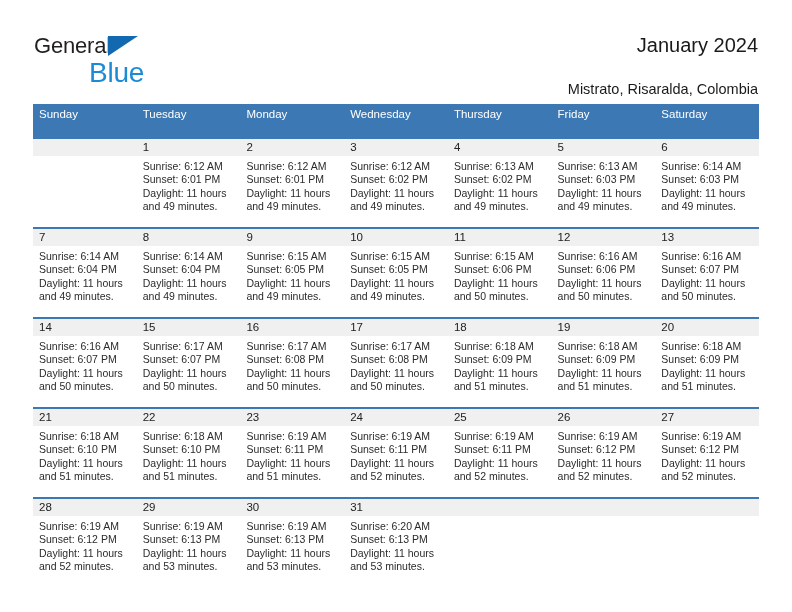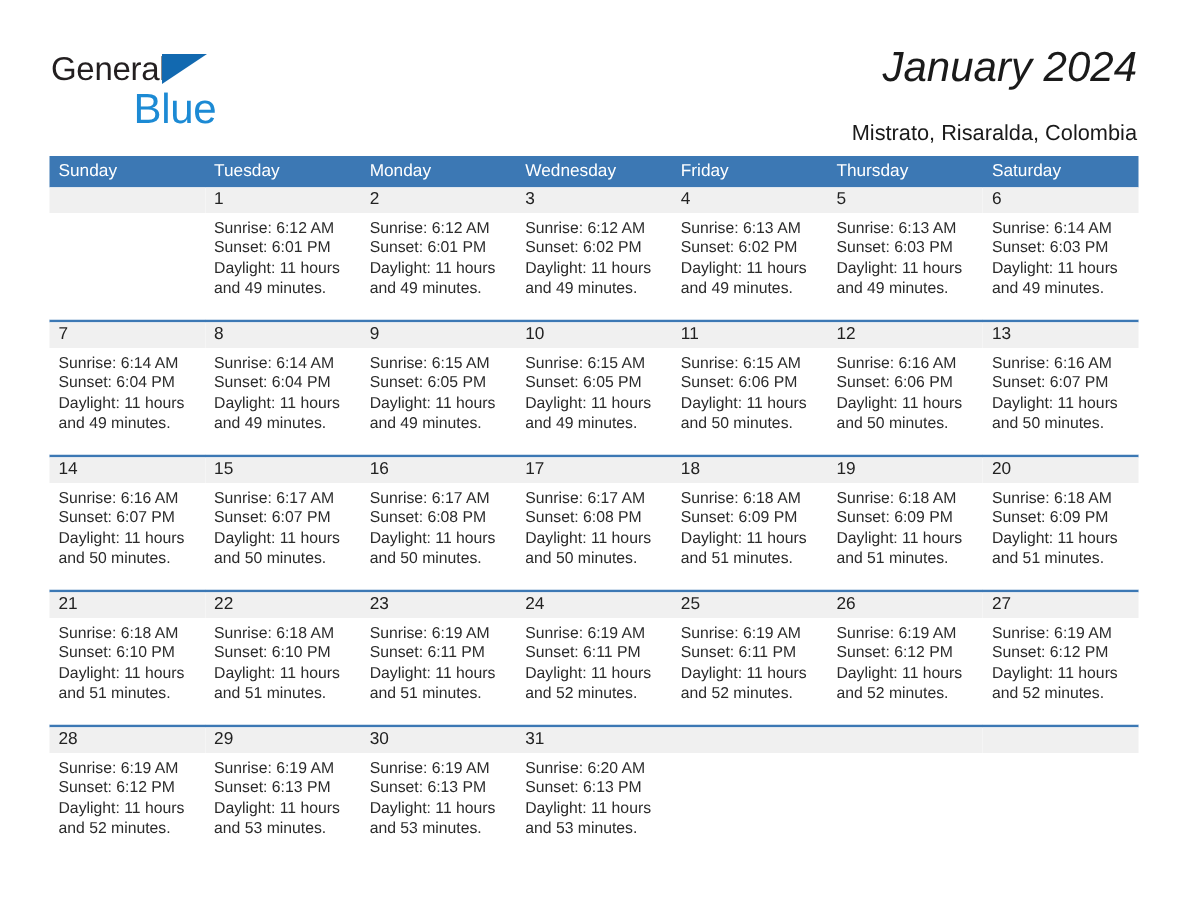--- a/index.html
+++ b/index.html
@@ -72,25 +72,24 @@
     font-family: "Liberation Sans", sans-serif;
   }
 
   .title-block {
     position: absolute;
     right: 34px;
     top: 28px;
     text-align: right;
   }
   .cal-title {
-    font-size: 28px;
+    font-size: 20px;
     color: #1a1a1a;
     line-height: 34px;
     white-space: nowrap;
-    font-style: italic;
   }
   .cal-subtitle {
     font-size: 14.5px;
     color: #1a1a1a;
     line-height: 20px;
     margin-top: 17px;
     white-space: nowrap;
   }
 
   
@@ -98,21 +97,21 @@
     position: absolute;
     left: 33px;
     top: 104px;
     width: 726px;
   }
 
   .dow-row {
     display: flex;
     width: 100%;
     background: #3c78b4;
-    height: 21px;
+    height: 35px;
   }
   .dow-cell {
     flex: 1 1 0;
     color: #ffffff;
     font-size: 11.5px;
     line-height: 21px;
     padding-left: 6px;
     box-sizing: border-box;
     white-space: nowrap;
   }
@@ -175,22 +174,22 @@
     </div>
 
   </div>
 
   <div class="calendar">
     <div class="dow-row" id="dow-row">
         <div class="dow-cell">Sunday</div>
         <div class="dow-cell">Tuesday</div>
         <div class="dow-cell">Monday</div>
         <div class="dow-cell">Wednesday</div>
+        <div class="dow-cell">Thursday</div>
         <div class="dow-cell">Friday</div>
-        <div class="dow-cell">Thursday</div>
         <div class="dow-cell">Saturday</div>
       </div>
     <div id="weeks-container">
         <div class="week">
           <div class="week-inner">
             <div class="day-cell empty">
               <div class="day-num-band"></div>
             </div>
             <div class="day-cell">
               <div class="day-num-band">1</div>

